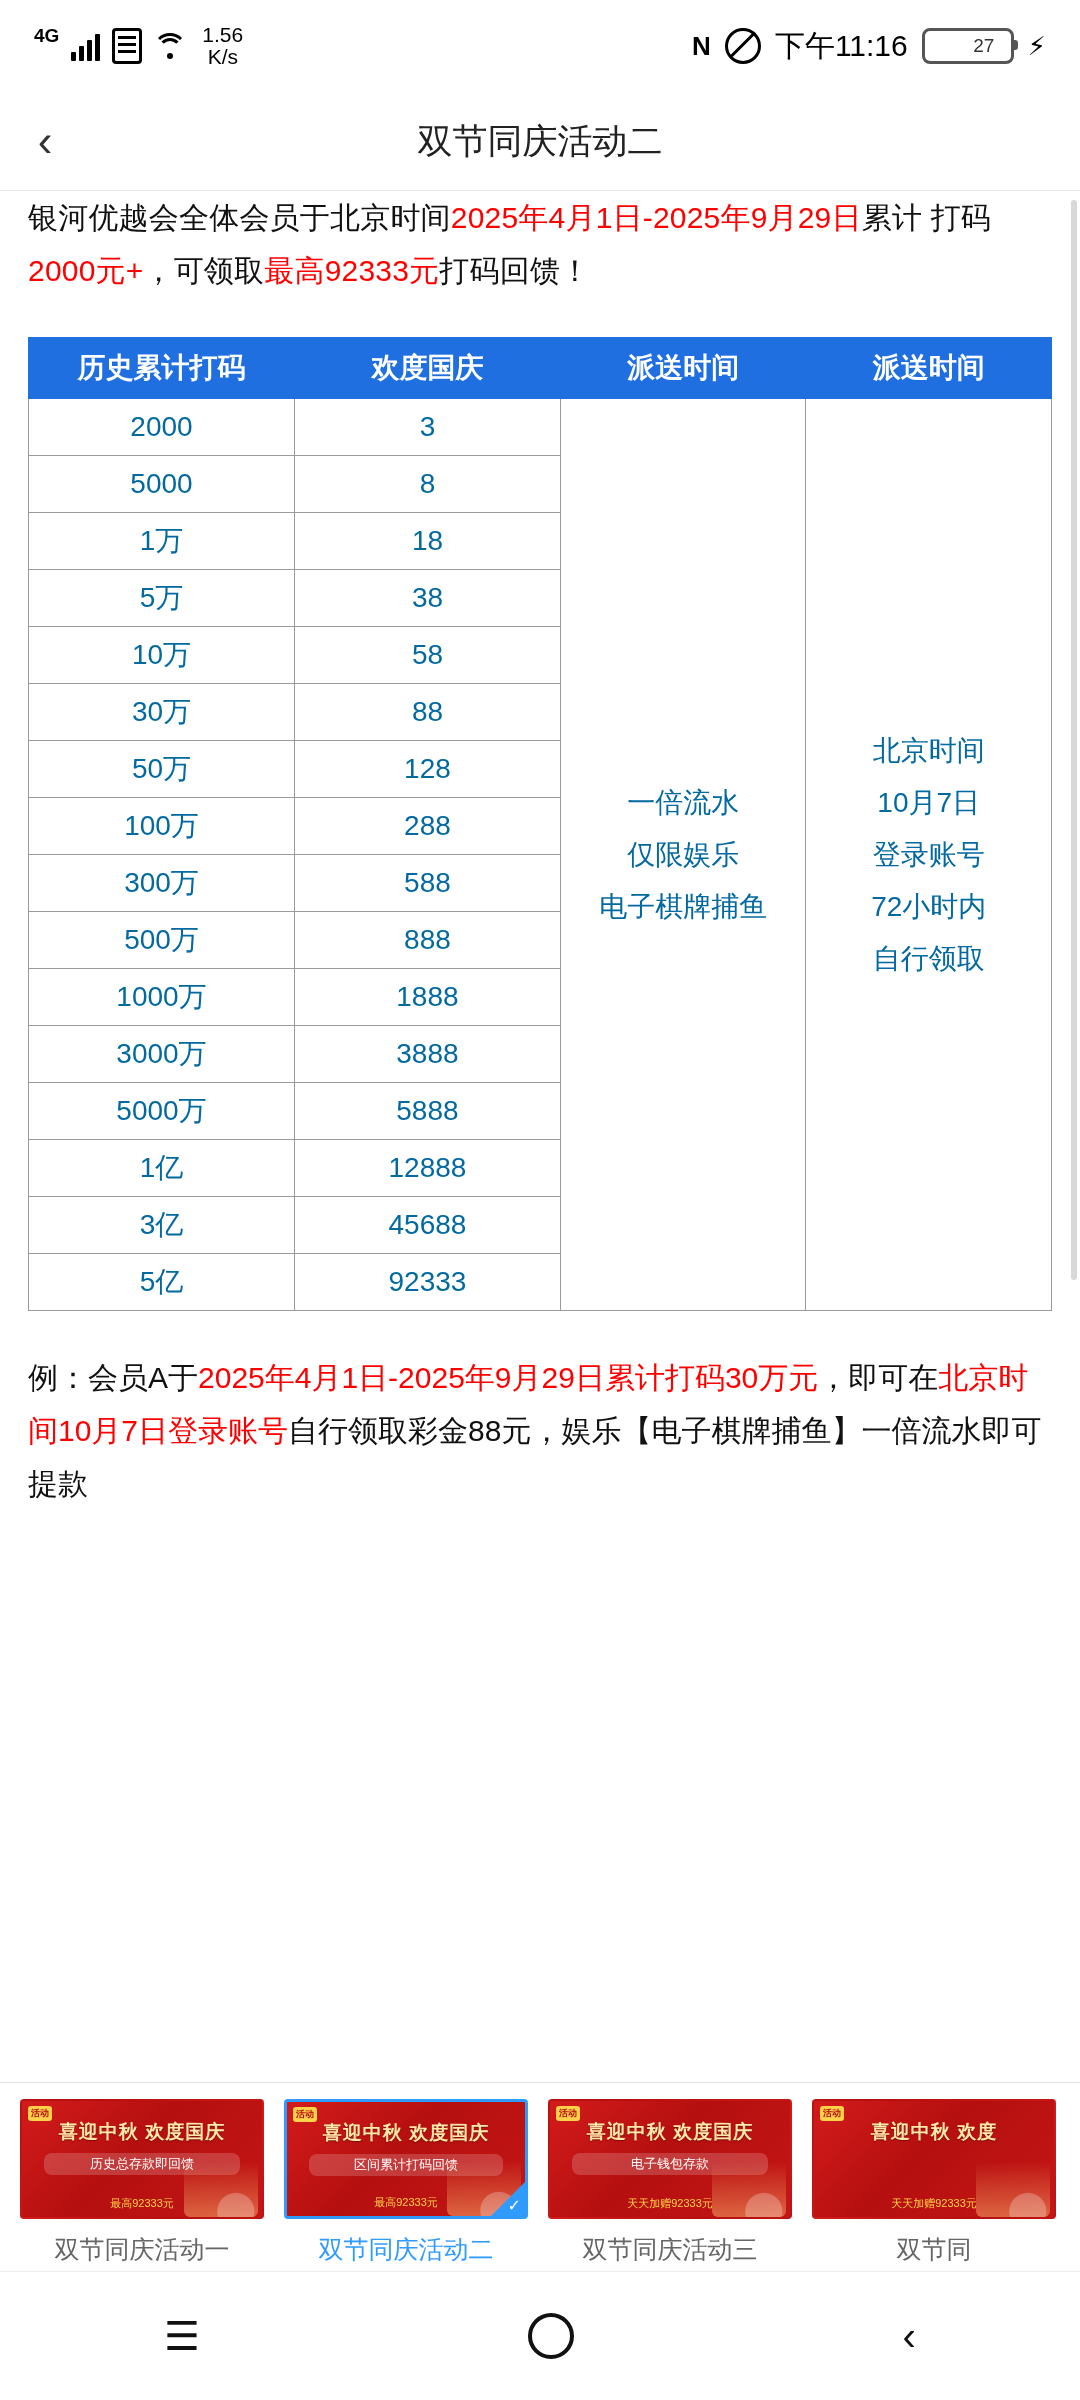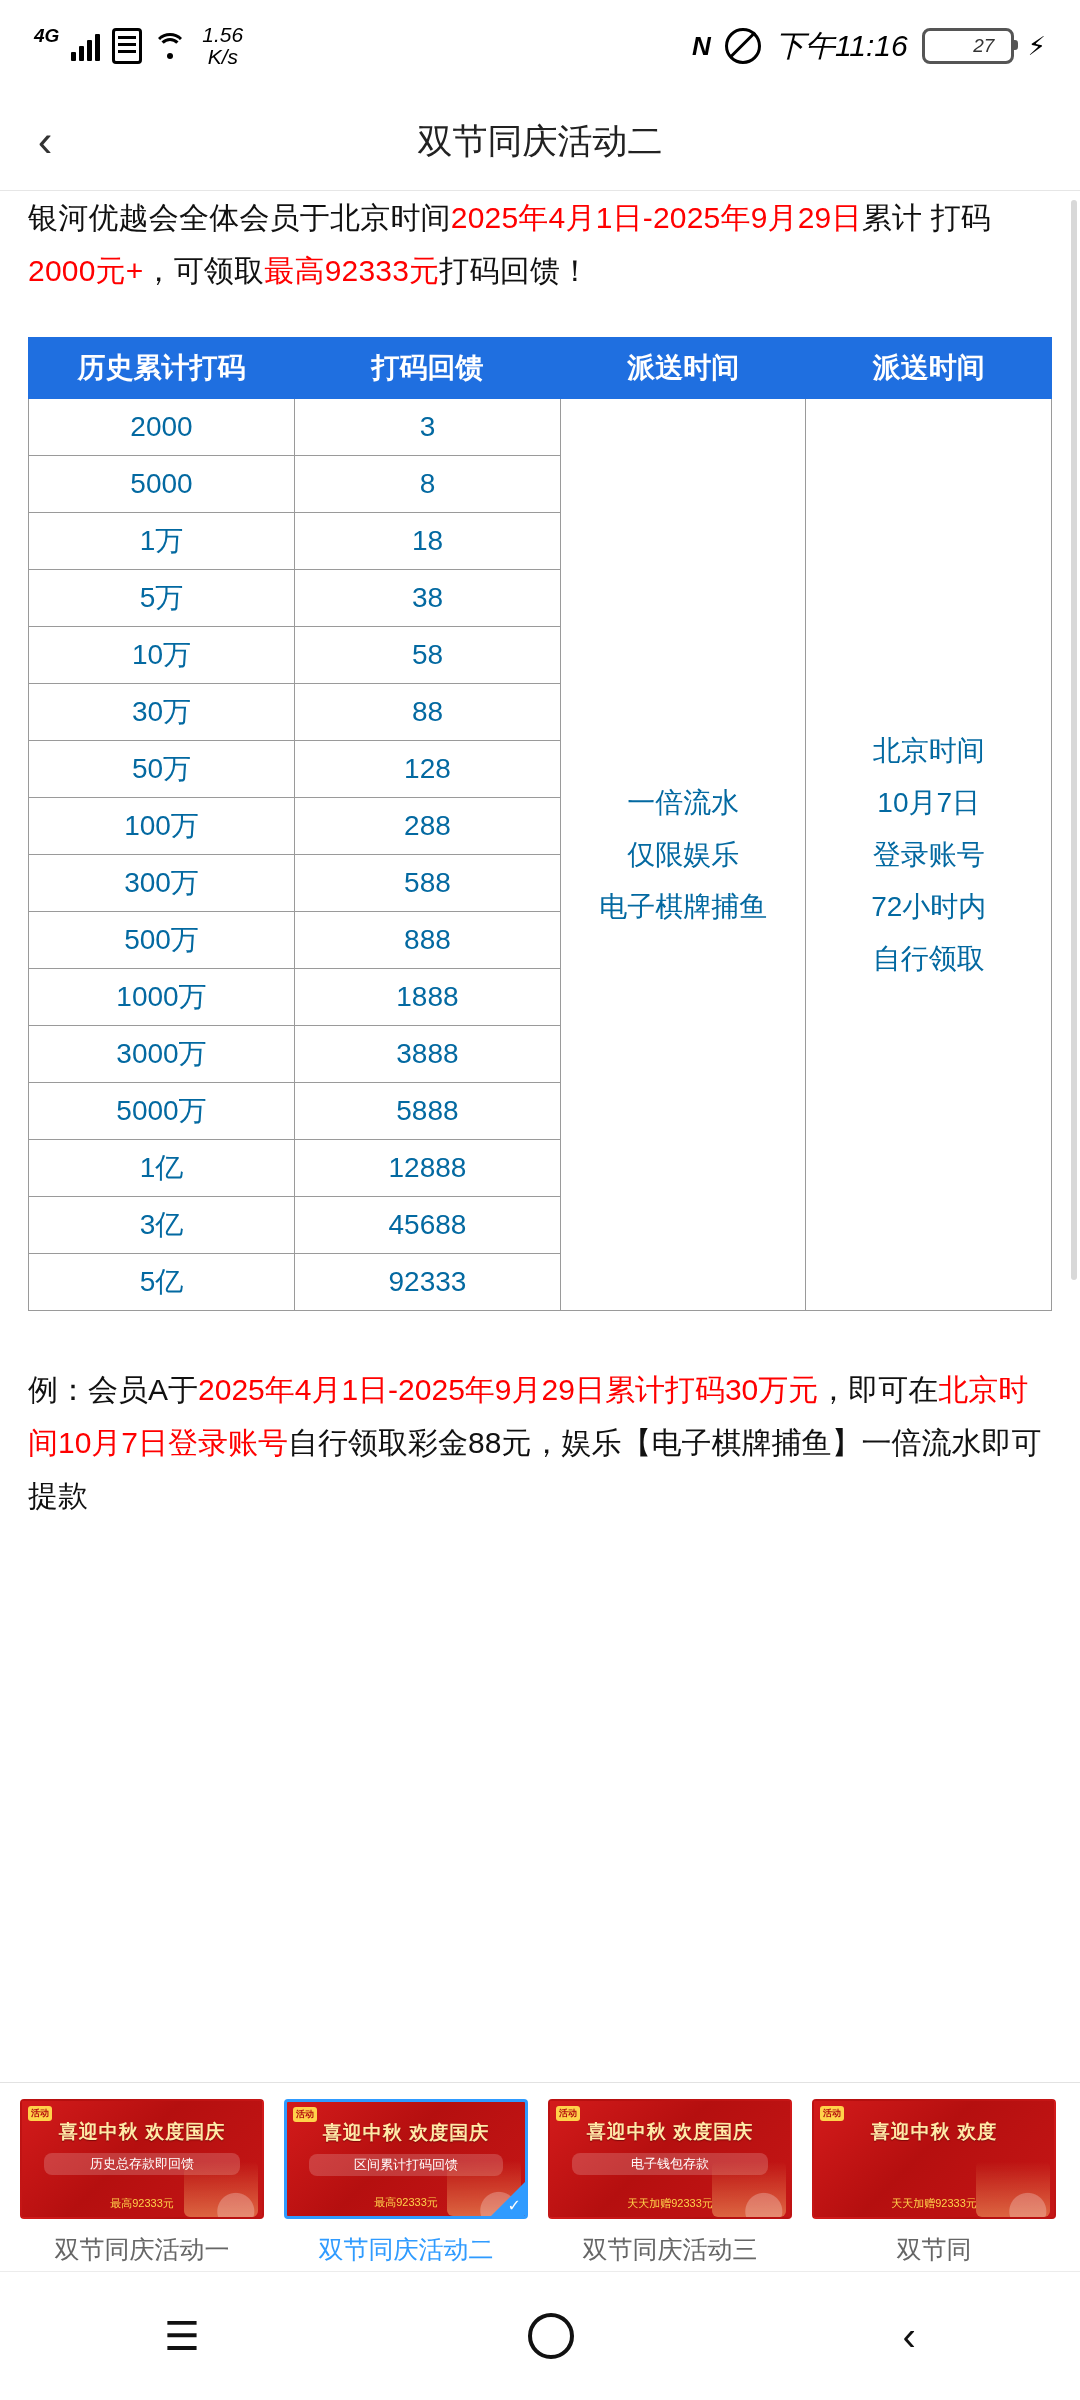--- a/index.html
+++ b/index.html
@@ -18,21 +18,20 @@
   
   .statusbar {
     height: 92px;
     display: flex;
     align-items: center;
     justify-content: space-between;
     padding: 0 34px;
     box-sizing: border-box;
     background: #ffffff;
     color: #000;
-    font-style: italic;
   }
   .sb-left {
     display: flex;
     align-items: center;
     gap: 12px;
   }
   .sb-right {
     display: flex;
     align-items: center;
     gap: 14px;
@@ -196,21 +195,21 @@
     margin: 0 0 40px 0;
     letter-spacing: 0.2px;
   }
   .red { color: #ff0000; }
 
   
   table.reward {
     border-collapse: collapse;
     width: 100%;
     table-layout: fixed;
-    margin-bottom: 52px;
+    margin-bottom: 40px;
   }
   table.reward th, table.reward td {
     border: 1px solid #9a9a9a;
     text-align: center;
     font-size: 28px;
     color: #0369a1;
     height: 56px;
     padding: 0;
   }
   table.reward thead th {
@@ -427,21 +426,21 @@
   <table class="reward">
     <colgroup>
       <col style="width:26%">
       <col style="width:26%">
       <col style="width:24%">
       <col style="width:24%">
     </colgroup>
     <thead>
       <tr>
         <th>历史累计打码</th>
-        <th>打码回馈</th>
+        <th>欢度国庆</th>
         <th>派送时间</th>
         <th>派送时间</th>
       </tr>
     </thead>
     <tbody id="reward-body">
         <tr>
           <td>2000</td>
           <td>3</td>
           <td class="merged" rowspan="16">一倍流水<br>仅限娱乐<br>电子棋牌捕鱼</td>
           <td class="merged" rowspan="16">北京时间<br>10月7日<br>登录账号<br>72小时内<br>自行领取</td>

